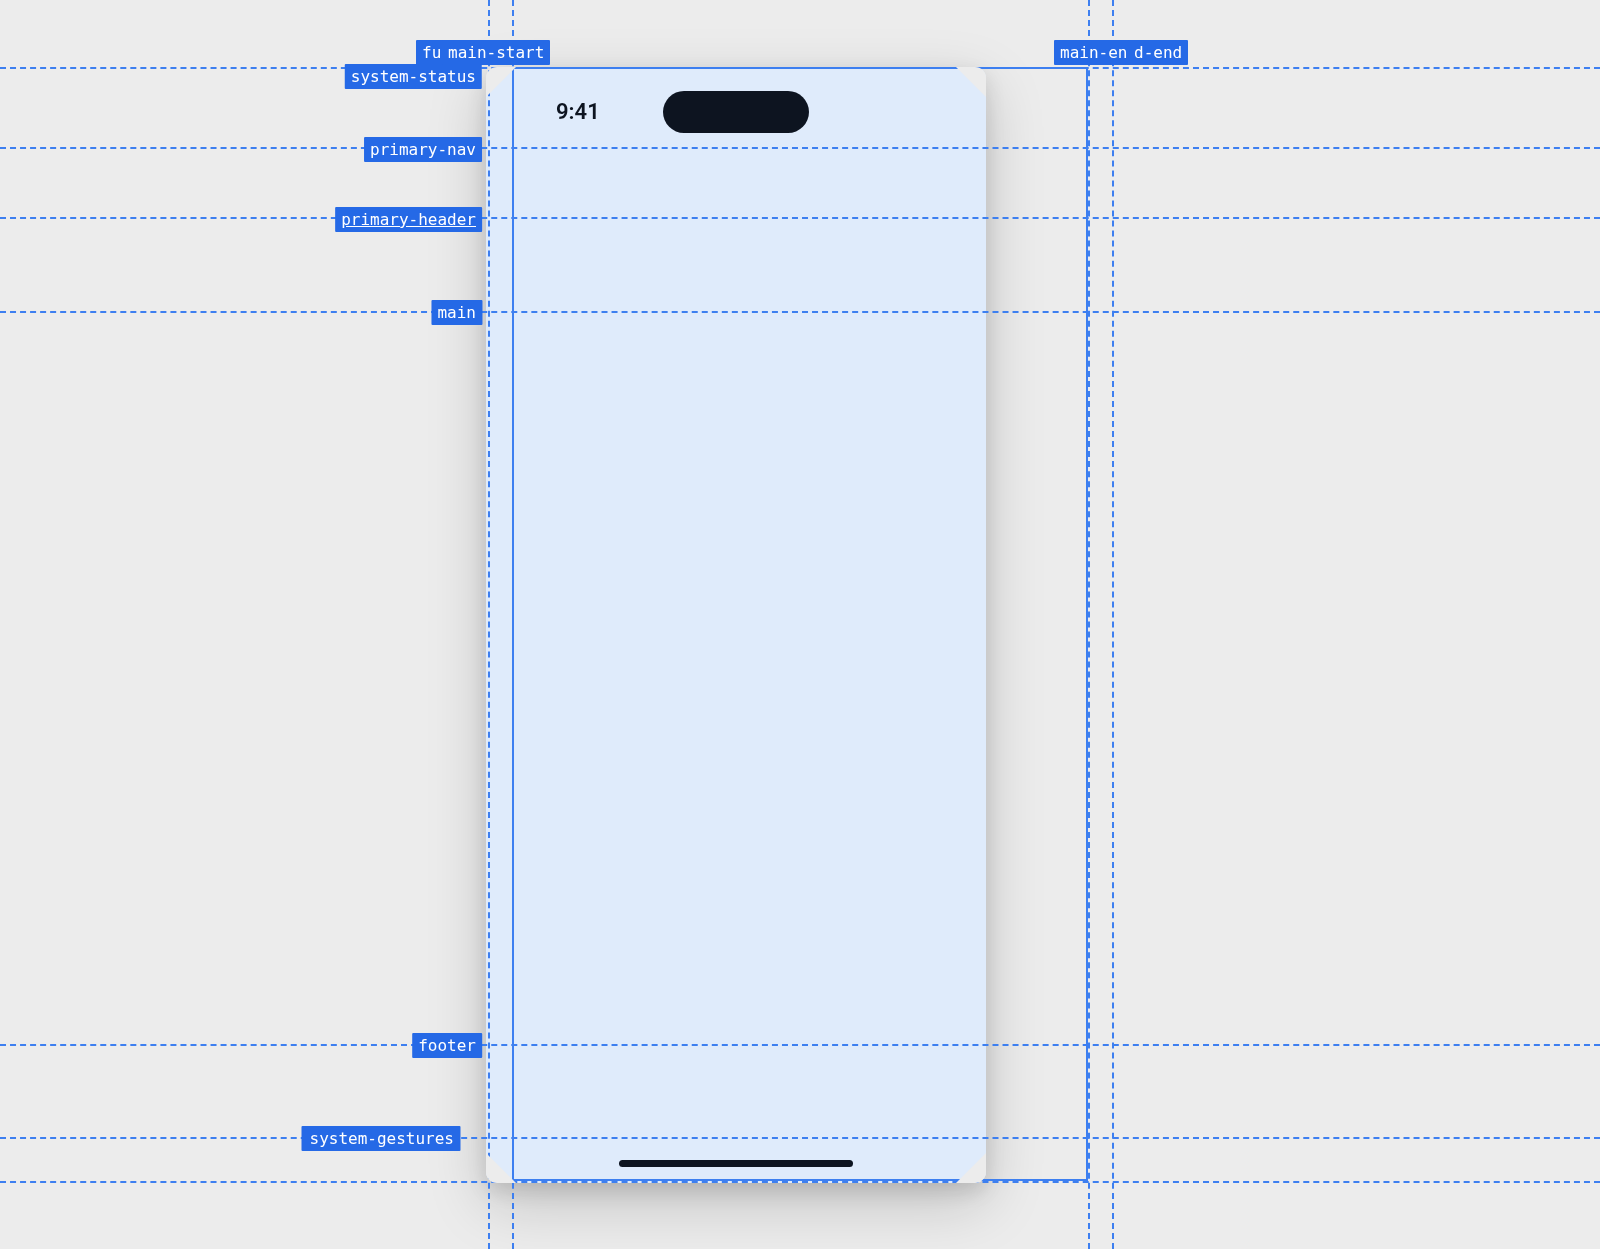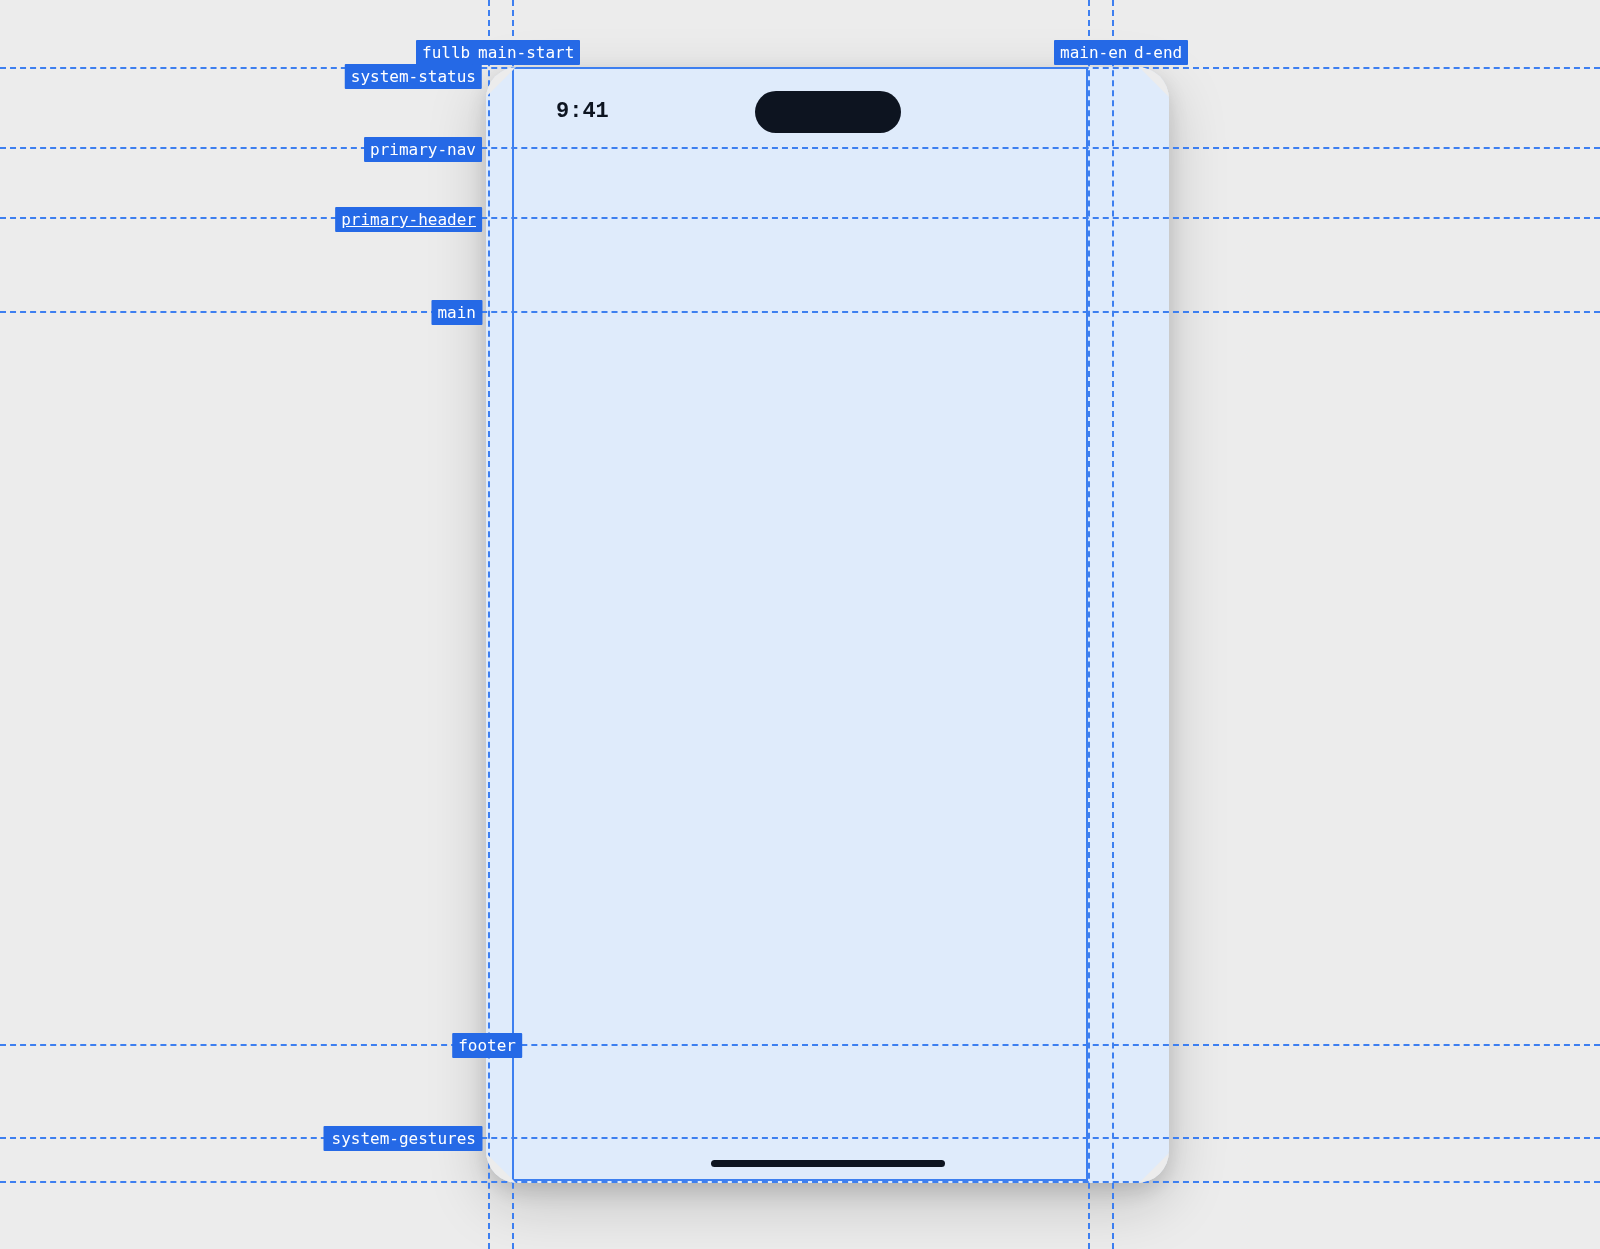--- a/index.html
+++ b/index.html
@@ -15,27 +15,26 @@
       height: 1249px;
       overflow: hidden;
       position: relative;
     }
     
     
     .phone {
       position: absolute;
       left: 486px;
       top: 67px;
-      width: 683px;
+      width: 500px;
       height: 1116px;
       background: #dfebfb;
-      border-radius: 32px;
+      border-radius: 11px;
       box-shadow: 0 20px 60px rgba(0,0,0,0.18), 0 8px 20px rgba(0,0,0,0.12);
       overflow: hidden;
-      font-family: Liberation Mono, monospace;
     }
     
     
     .corner-cut {
       position: absolute;
       width: 0;
       height: 0;
       border-style: solid;
       z-index: 5;
     }
@@ -156,26 +155,26 @@
     .vline.fullb           { left: 488px; }
     .vline.main-start      { left: 512px; }
     .vline.main-end        { left: 1088px; }
     .vline.d-end           { left: 1112px; }
     
     
     .label.l-system-status   { top: 64px;  left: 482px; transform: translateX(-100%); }
     .label.l-primary-nav     { top: 137px; left: 482px; transform: translateX(-100%); padding-left: 6px; }
     .label.l-primary-header  { top: 207px; left: 482px; transform: translateX(-100%); text-decoration: underline; }
     .label.l-main            { top: 300px; left: 482px; transform: translateX(-100%); }
-    .label.l-footer          { top: 1033px;left: 482px; transform: translateX(-100%); margin-left: 40px; }
-    .label.l-system-gestures { top: 1126px;left: 482px; transform: translateX(-100%); padding-left: 8px; }
+    .label.l-footer          { top: 1033px;left: 482px; transform: translateX(-100%); }
+    .label.l-system-gestures { top: 1126px;left: 460px; transform: translateX(-100%); padding-left: 8px; }
     
     
     .label.l-fullb      { top: 40px; left: 416px; }
-    .label.l-main-start { top: 40px; left: 472px; }
+    .label.l-main-start { top: 40px; left: 442px; }
     .label.l-main-end   { top: 40px; left: 1054px; }
     .label.l-d-end      { top: 40px; left: 1128px; text-align: right; }
     
   </style>
 </head>
 <body>
 
 <div class="phone">
   <div class="corner-cut corner-tl"></div>
   <div class="corner-cut corner-tr"></div>

